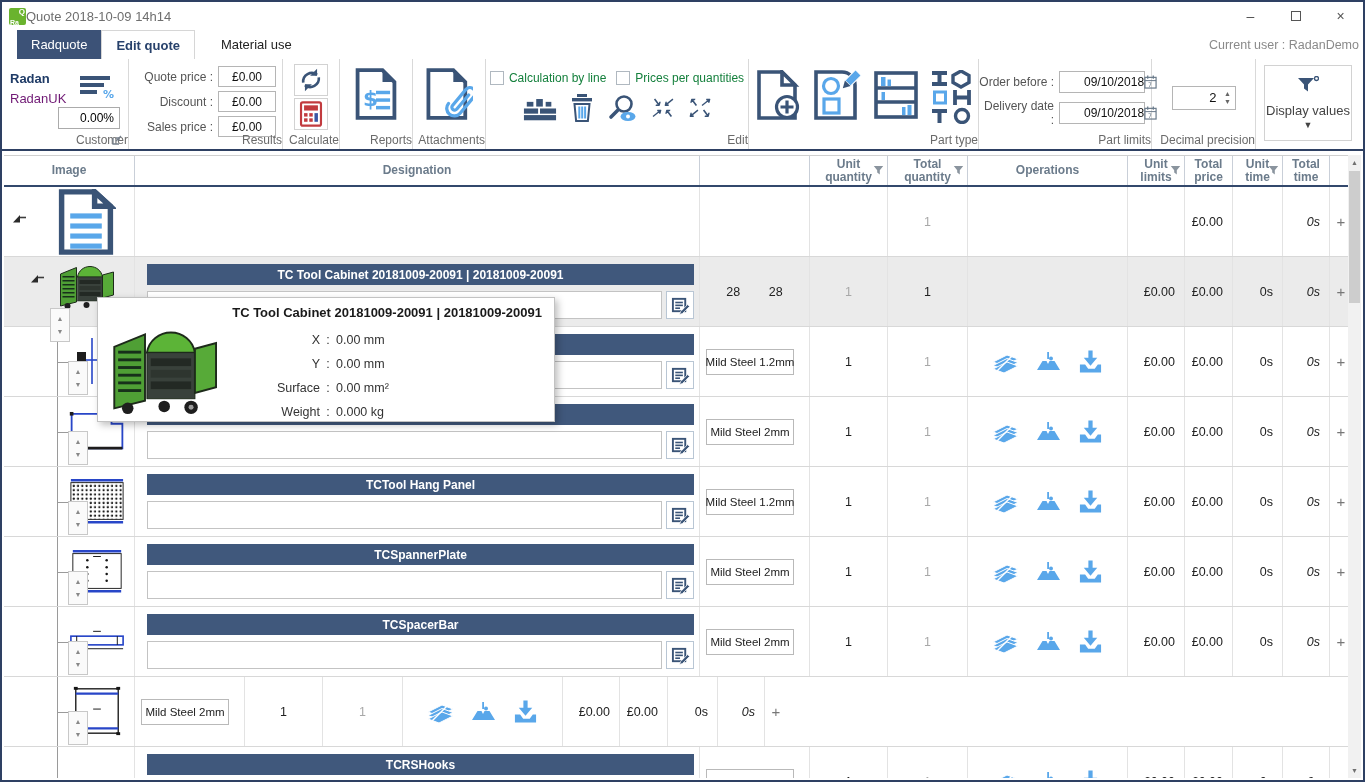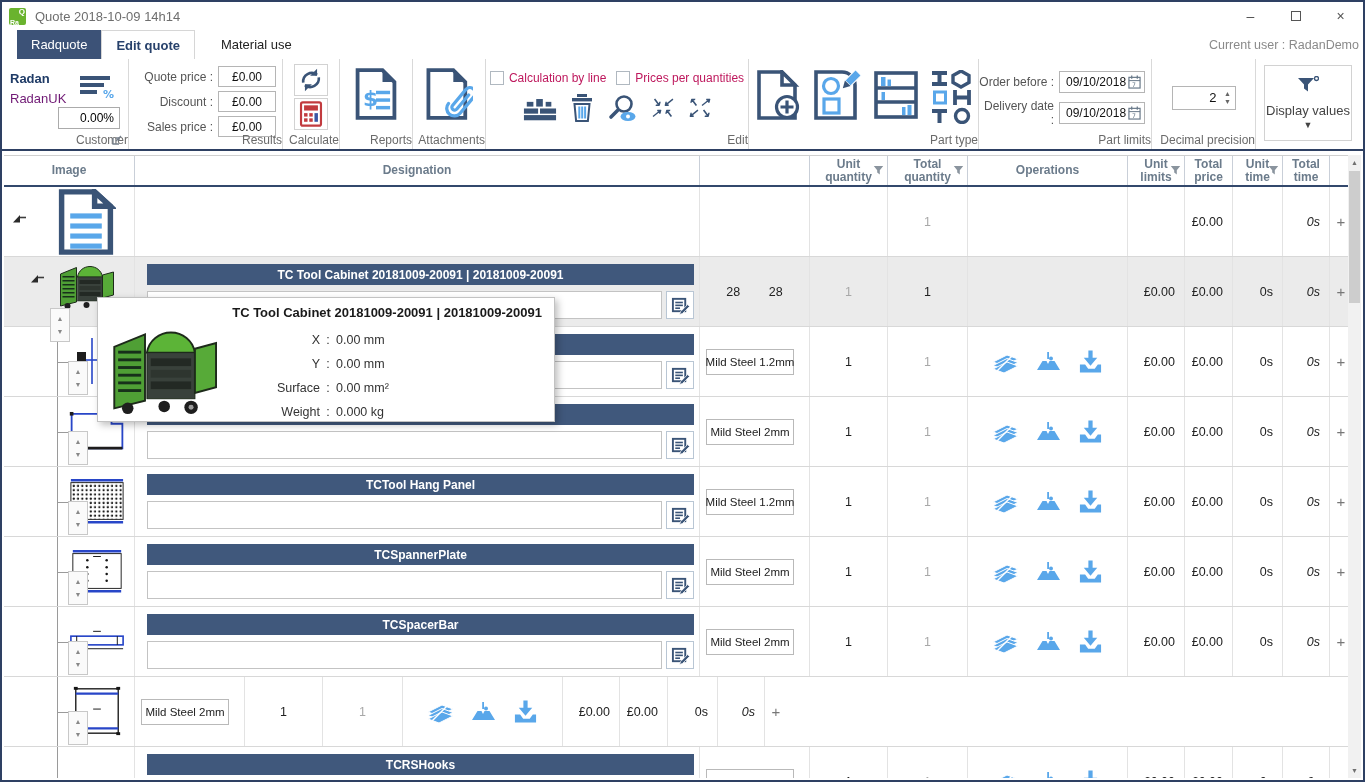--- a/index.html
+++ b/index.html
@@ -9,21 +9,21 @@
             background:#fff; overflow:hidden; }
 
   
   .titlebar { position:absolute; left:0; top:0; right:0; height:28px; background:#fff;
               display:flex; align-items:center; }
   .app-icon { width:17px; height:17px; margin-left:7px; background:#6ab32e; border-radius:2px;
               position:relative; }
   .app-icon span { position:absolute; color:#fff; font-weight:bold; }
   .app-icon .q { right:1px; top:-1px; font-size:8px; }
   .app-icon .ra { left:1px; bottom:-1px; font-size:7px; }
-  .title-text { margin-left:9px; font-size:13px; color:#6e6e6e; }
+  .title-text { font-size:13px; color:#6e6e6e; }
   .win-controls { margin-left:auto; display:flex; align-items:center; height:100%; }
   .win-btn { width:45px; height:100%; display:flex; align-items:center; justify-content:center;
              color:#555; font-size:14px; cursor:default; }
   .win-btn .sq { width:10px; height:10px; border:1px solid #555; display:inline-block; }
 
   
   .tabbar { position:absolute; left:15px; top:28px; right:0; height:29px; display:flex; align-items:stretch; }
   .tab { padding:0 14px; display:flex; align-items:center; font-size:13px; color:#222; cursor:default; }
   .tab.navy { background:#3c5277; color:#fff; }
   .tab.active { background:#fff; color:#27416b; font-weight:bold;
@@ -56,34 +56,34 @@
   
   .g-calc { width:57px; }
   .calc-btn { width:34px; height:32px; margin:2px auto 0; border:1px solid #d2d2d2;
               display:flex; align-items:center; justify-content:center; cursor:default; }
   
   .g-reports, .g-attach { width:73px; }
   .big-icon { display:flex; justify-content:center; margin-top:6px; cursor:default; }
   
   .g-edit { width:263px; }
   .chk-row { display:flex; justify-content:center; gap:10px; margin-top:9px; }
-  .chk { display:flex; align-items:center; gap:5px; font-size:12px; color:#be185d; cursor:default; }
+  .chk { display:flex; align-items:center; gap:5px; font-size:12px; color:#15803d; cursor:default; }
   .chk .box { width:14px; height:14px; border:1px solid #b0b8c0; background:#fff; }
   .edit-icons { display:flex; justify-content:center; align-items:center; gap:13px; margin-top:9px; }
   .uarrows { display:grid; grid-template-columns:12px 12px; line-height:11px; font-size:12px;
              font-weight:bold; color:#3a5477; text-align:center; cursor:default; }
   
   .g-part { width:230px; }
   .pt-icons { display:flex; justify-content:center; align-items:flex-start; gap:11px; margin-top:8px; }
   
   .g-time { width:173px; }
   .time-row { display:flex; align-items:center; margin:9px 6px 0 0; height:22px; }
   .time-row .lab { flex:1; text-align:right; font-size:12px; color:#555; padding-right:5px; }
   .date-box { width:86px; height:22px; border:1px solid #b5b5b5; display:flex; align-items:center;
-              font-size:12px; color:#111; padding:0 3px 0 6px; }
+              font-size:12px; color:#111; padding:0 3px 0 24px; }
   .date-box .d { flex:1; }
   
   .g-dec { width:104px; }
   .spinbox { width:64px; height:24px; border:1px solid #b5b5b5; margin:24px auto 0; display:flex; }
   .spinbox .v { flex:1; text-align:right; font-size:13px; padding:3px 4px 0 0; color:#111; }
   .spinbox .ud { width:14px; display:flex; flex-direction:column; align-items:center;
                  justify-content:center; font-size:7px; color:#666; line-height:8px; cursor:default; }
   
   .g-disp { width:104px; display:flex; justify-content:center; }
   .disp-btn { width:88px; height:76px; margin-top:3px; border:1px solid #d2d2d2; text-align:center;

